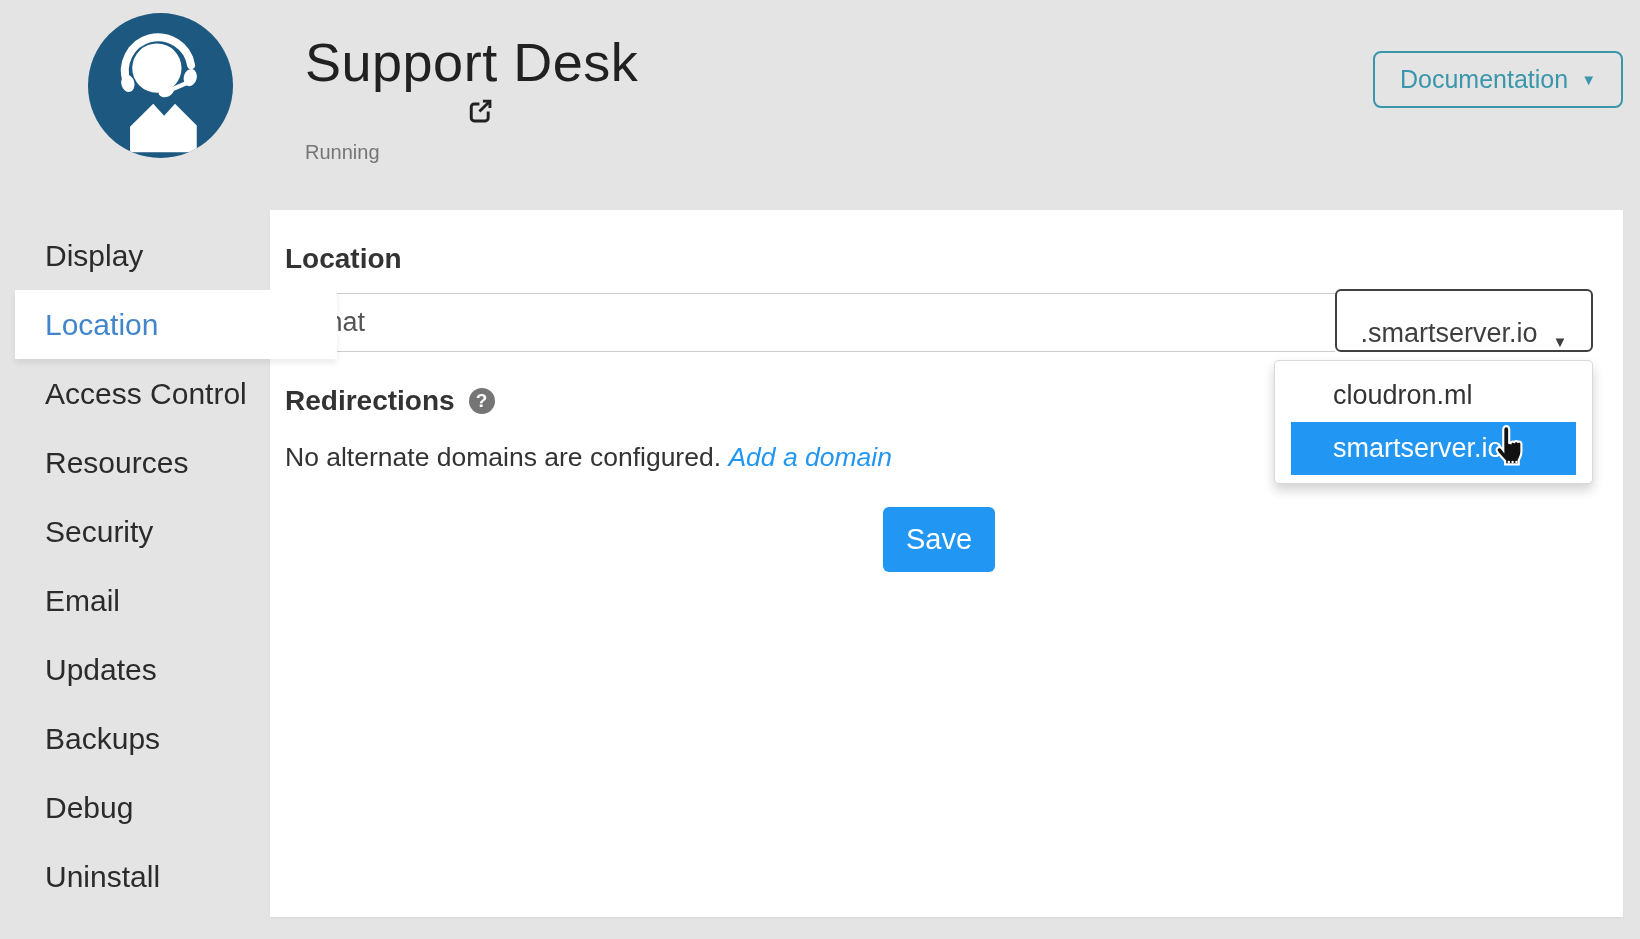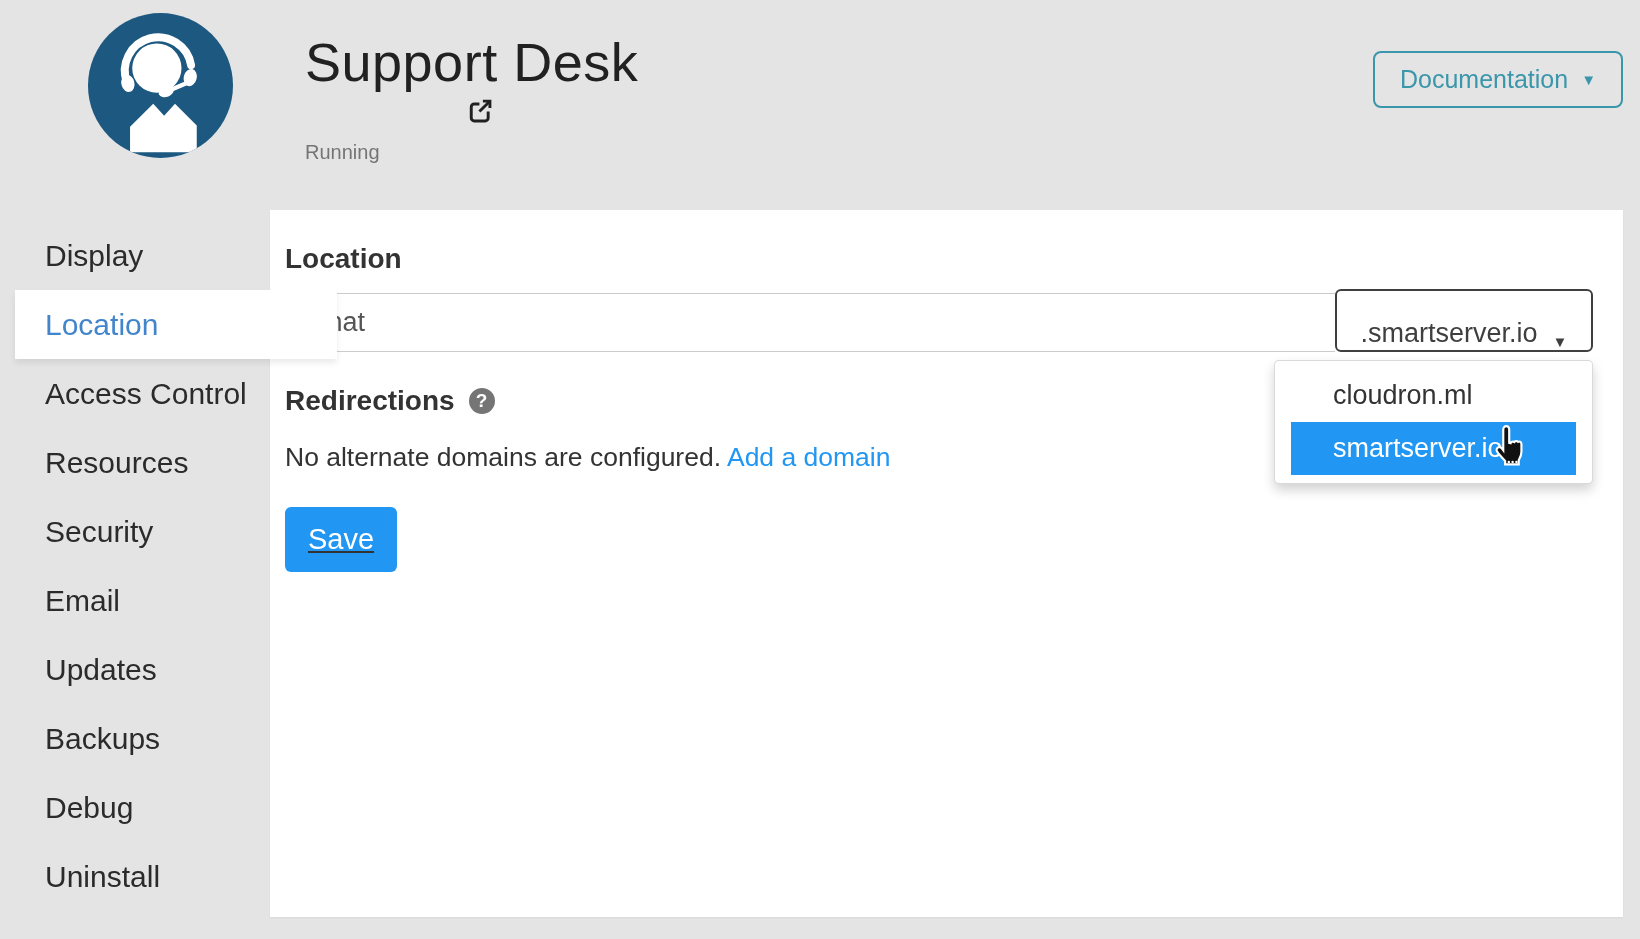--- a/index.html
+++ b/index.html
@@ -69,23 +69,23 @@
   }
 
   .heading-row { display:flex; align-items:center; gap:14px; margin-top:35px; }
   .q-icon {
     width:26px; height:26px; border-radius:50%;
     background:#757575; color:#fff; font-size:19px; font-weight:bold;
     display:flex; align-items:center; justify-content:center;
     cursor:pointer; flex:none;
   }
   .empty-row { margin-top:27px; font-size:26.5px; color:#333; line-height:30px; }
-  .add-link { color:#2196f3; text-decoration:none; cursor:pointer; }
+  .add-link { color:#2196f3; text-decoration:none; cursor:pointer;font-style:italic; }
 
-  .save-row { display:flex; justify-content:flex-start; margin-top:35px;text-decoration:underline; }
+  .save-row { display:flex; justify-content:center; margin-top:35px; }
   .save-btn {
     width:112px; height:65px; background:#2196f3; color:#fff;
     border:none; border-radius:6px; font-size:29px; cursor:pointer;
     font-family:inherit;
   }
 
   
   .dropdown-menu {
     position:absolute; top:150px; right:30px; width:319px;
     background:#fff; border:1px solid rgba(0,0,0,.15); border-radius:5px;

